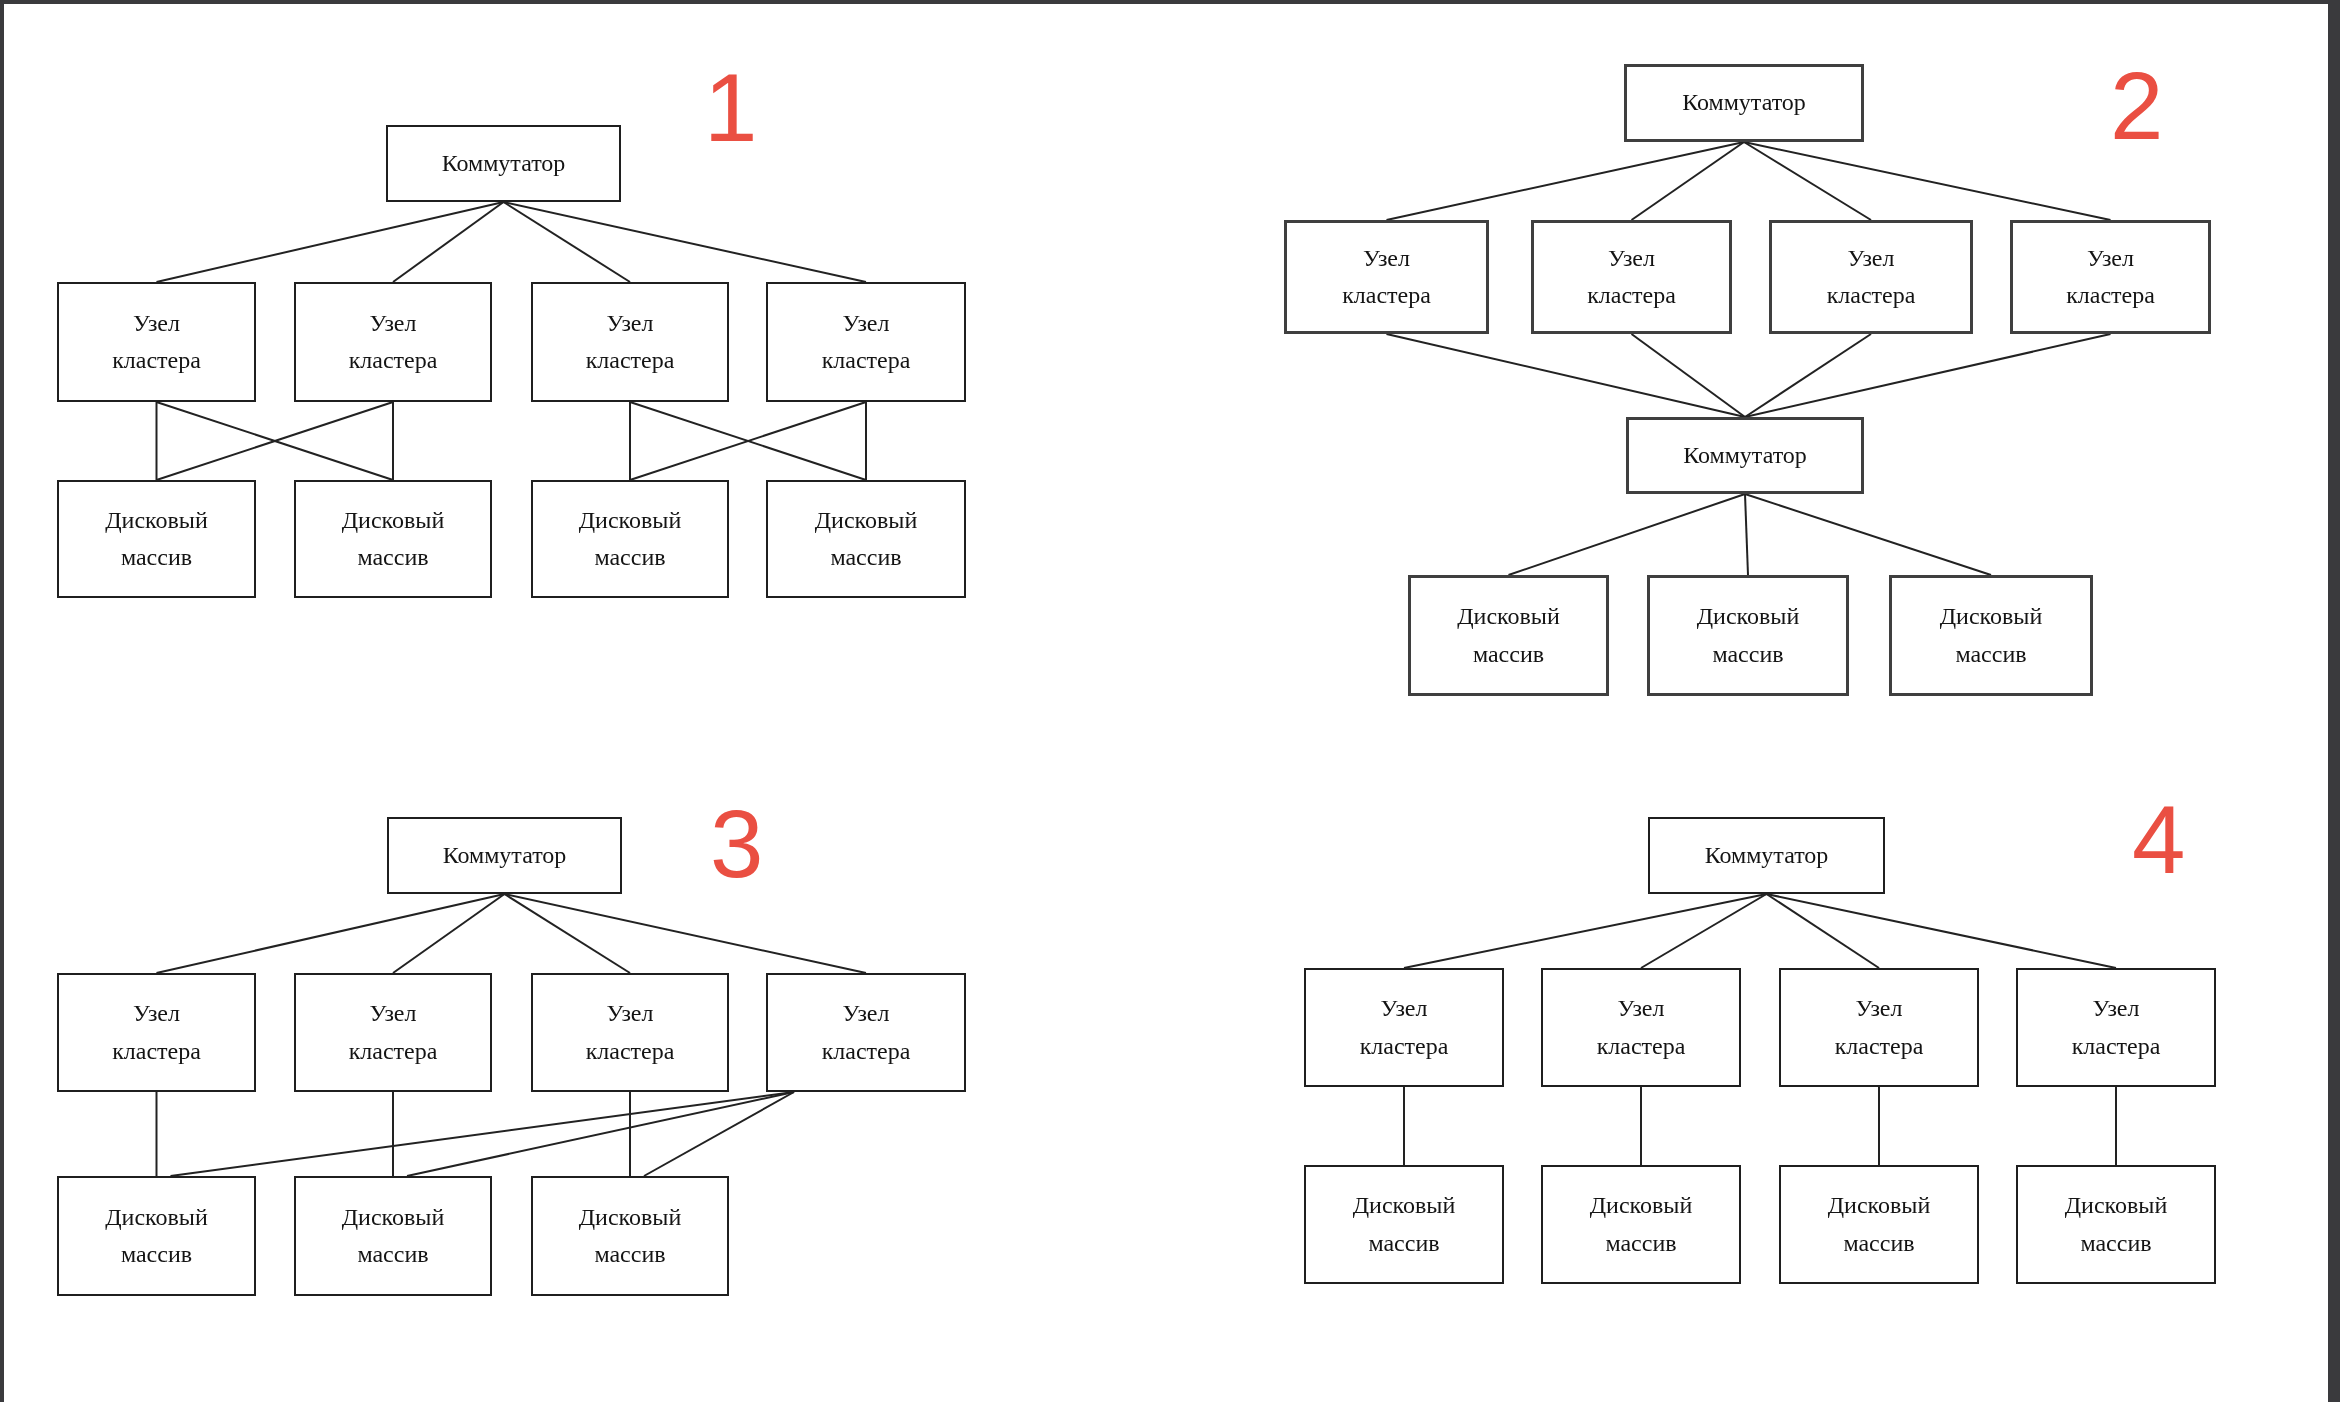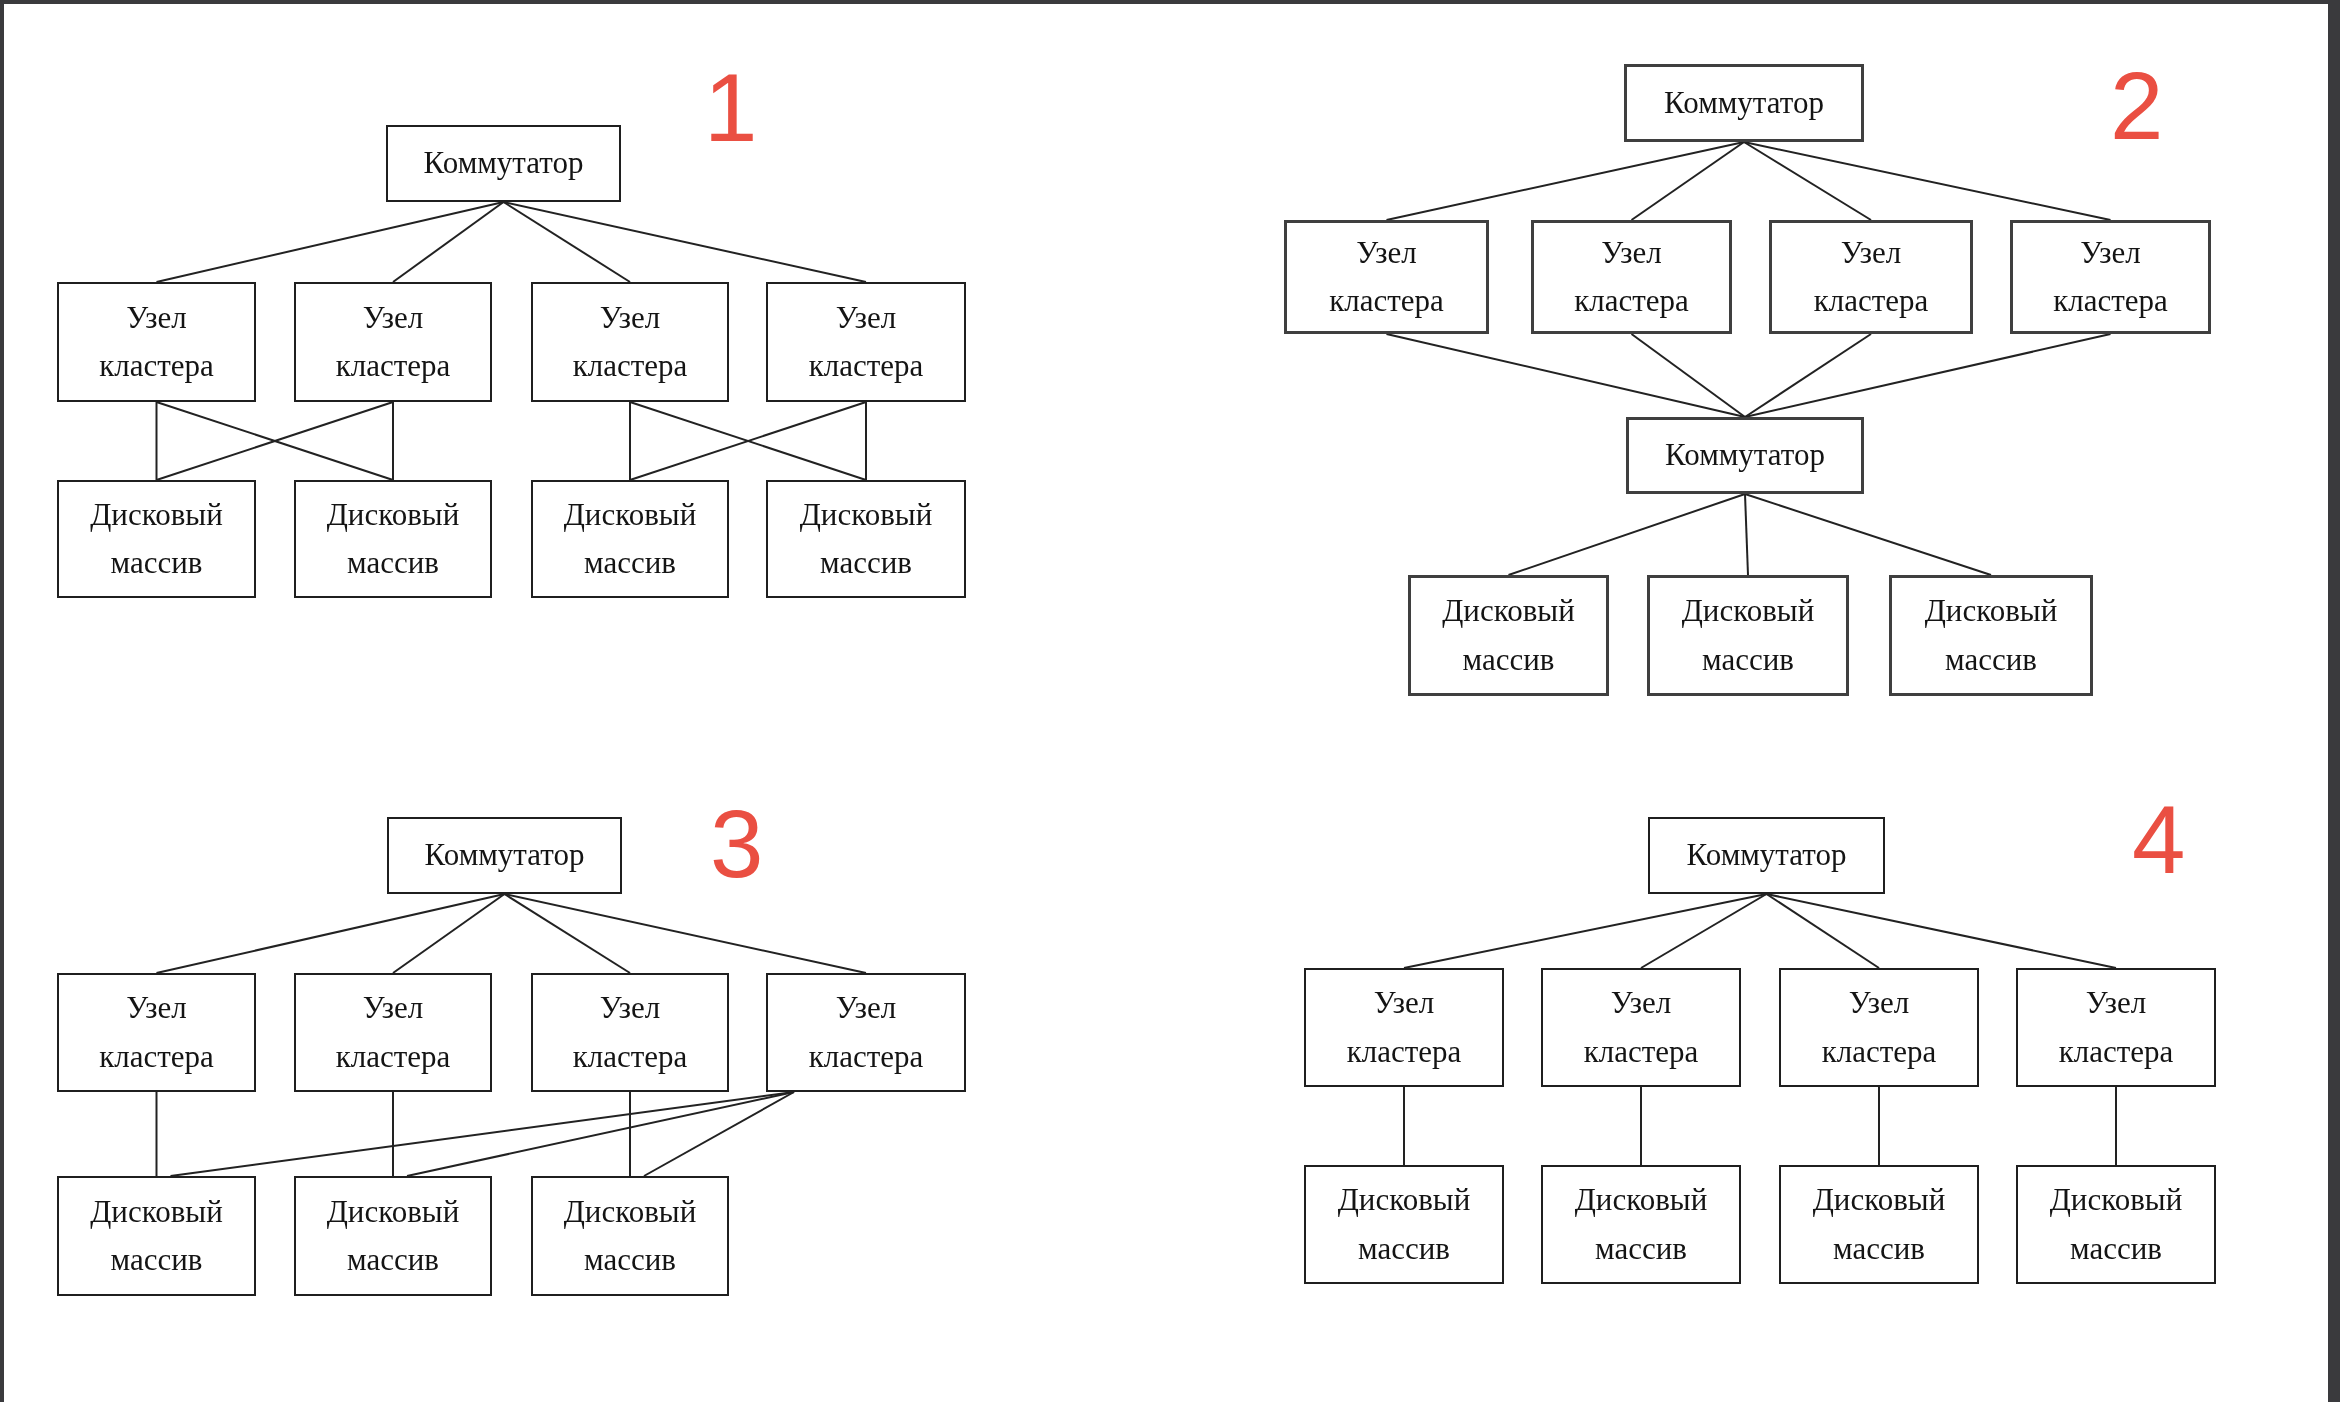--- a/index.html
+++ b/index.html
@@ -15,21 +15,21 @@
   }
   svg.wires{position:absolute;left:0;top:0;pointer-events:none;}
   .box{
     position:absolute;
     background:#ffffff;
     box-sizing:border-box;
     display:flex;flex-direction:column;
     align-items:center;justify-content:center;
     text-align:center;
     font-family:"Liberation Serif", serif;
-    font-size:31px;
+    font-size:24px;
     line-height:1.55;
     color:#141414;
     z-index:2;
   }
   .dnum{
     position:absolute;
     font-family:"Liberation Sans", sans-serif;
     font-size:96px;
     font-weight:400;
     line-height:1;

